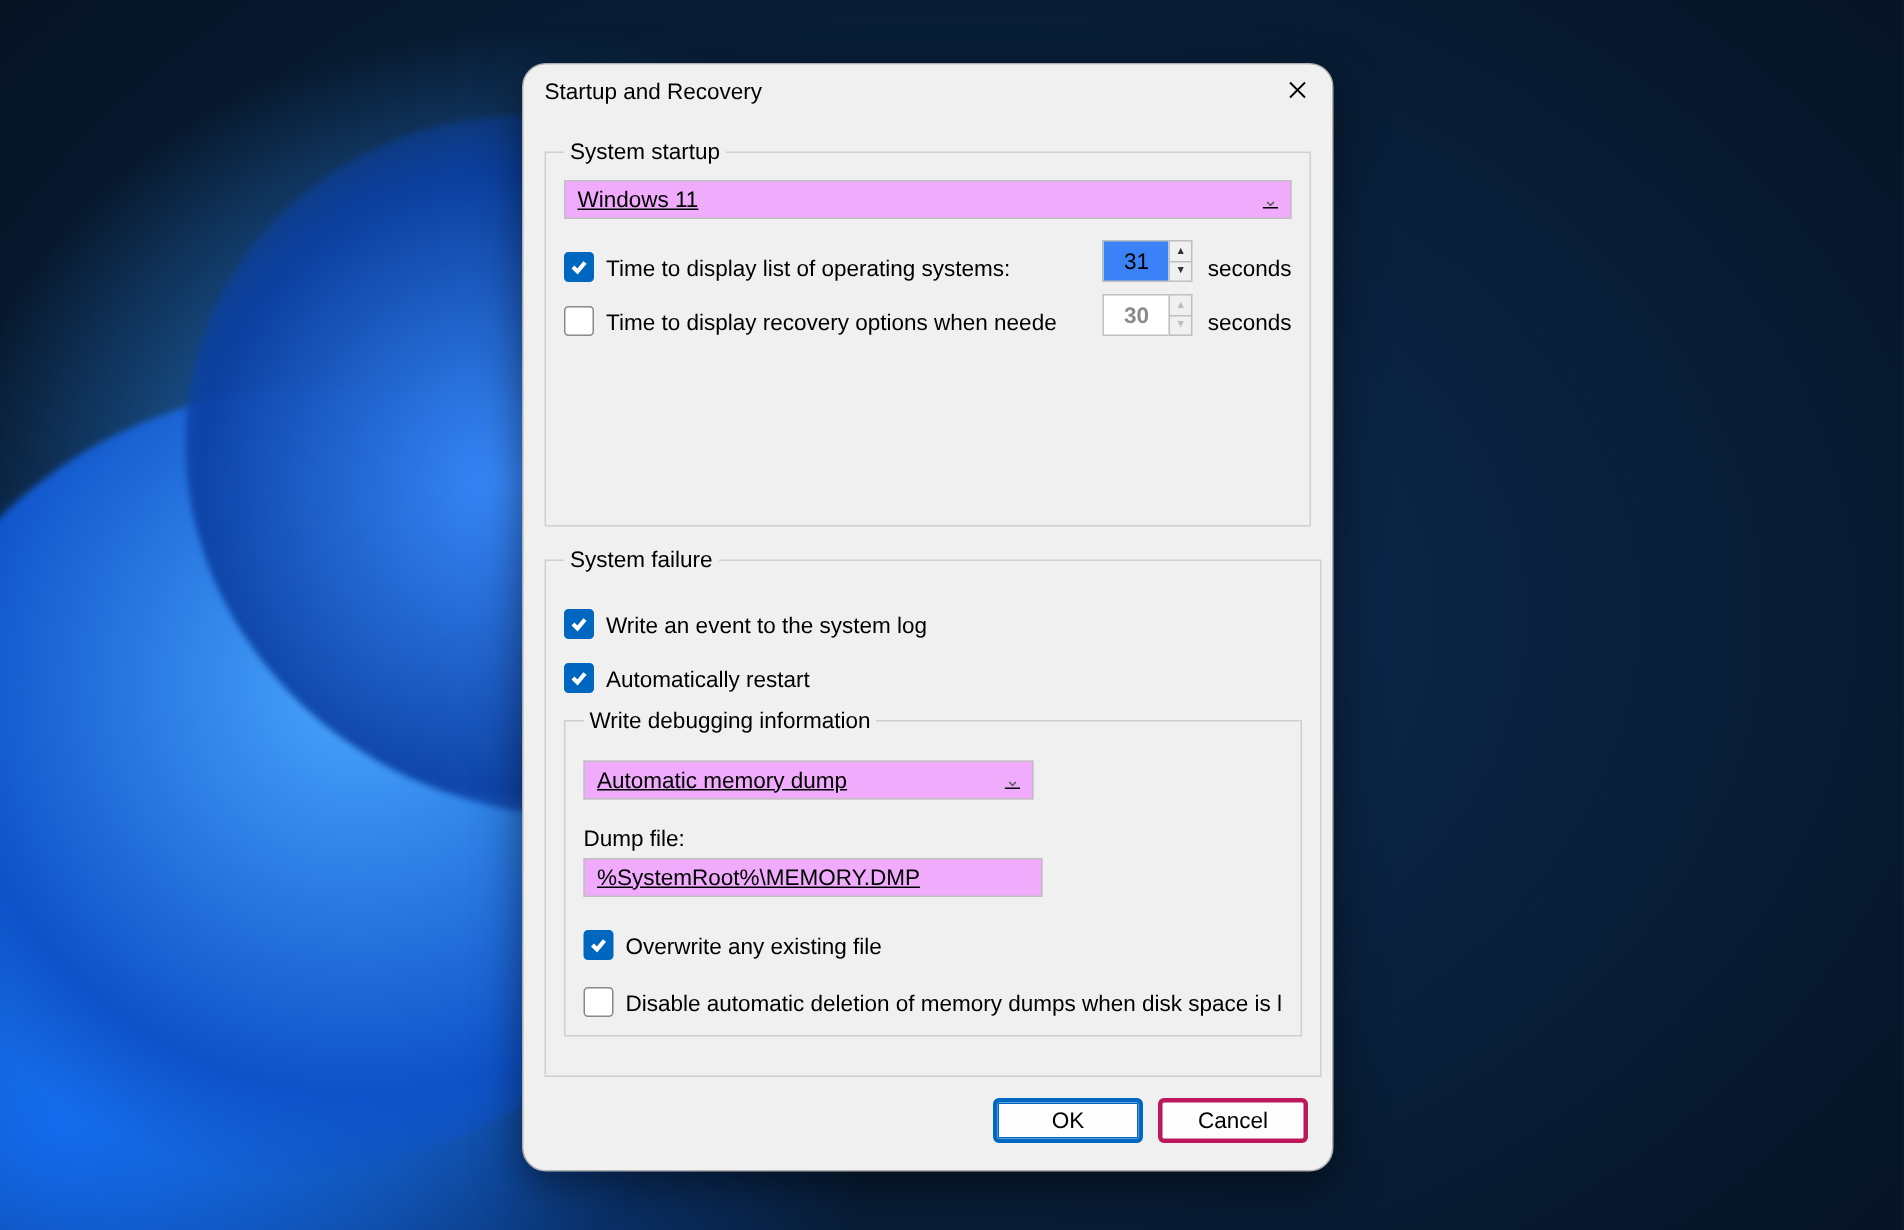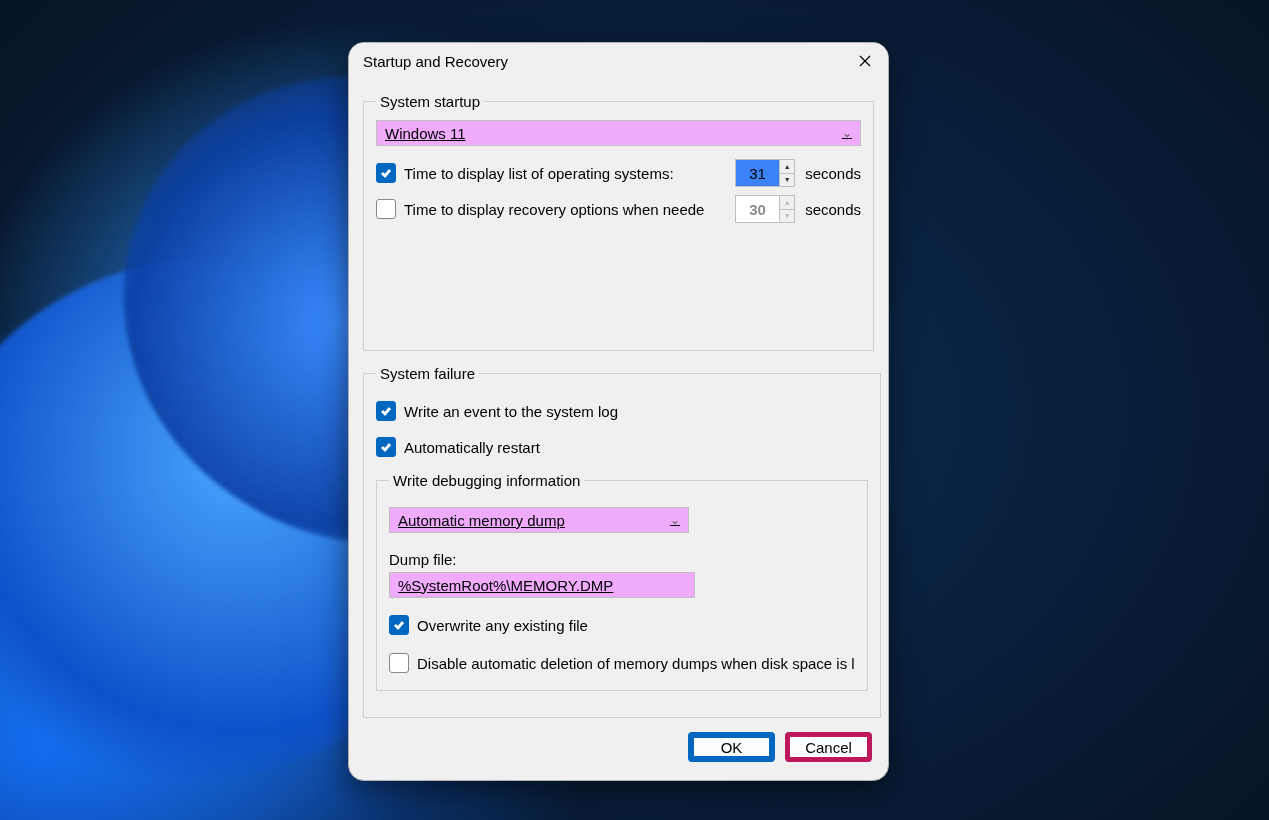--- a/index.html
+++ b/index.html
@@ -113,21 +113,21 @@
     box-sizing: border-box;
     text-decoration: underline;
   }
   .combo { height: 26px; width: 100%; }
   .combo.small { width: 300px; }
   .combo .chev { color: #555; font-size: 12px; }
   .textfield { height: 26px; width: 306px; }
 
   .row {
     display: flex;
-    align-items: center;
+    align-items: flex-end;
     margin-top: 10px;
     height: 30px;
   }
   .row .spacer { flex: 1; }
   .row.checkrow { margin-top: 12px; }
 
   .chk {
     position: relative;
     width: 18px;
     height: 18px;
@@ -187,23 +187,23 @@
 
   .group-startup { height: 234px; }
 
   .dlg-buttons {
     display: flex;
     justify-content: flex-end;
     gap: 10px;
     padding: 0 2px 0 0;
   }
   .dlg-buttons button {
-    width: 87px;
+    width: 100px;
     height: 30px;
-    border: 5px solid #be185d;
+    border: 3px solid #be185d;
     background: #fdfdfd;
     border-radius: 4px;
     font-size: 15px;
     font-family: inherit;
     cursor: pointer;
   }
   .dlg-buttons button.primary {
     border-color: #0067c0;
     box-shadow: 0 0 0 1px #0067c0 inset;
   }

